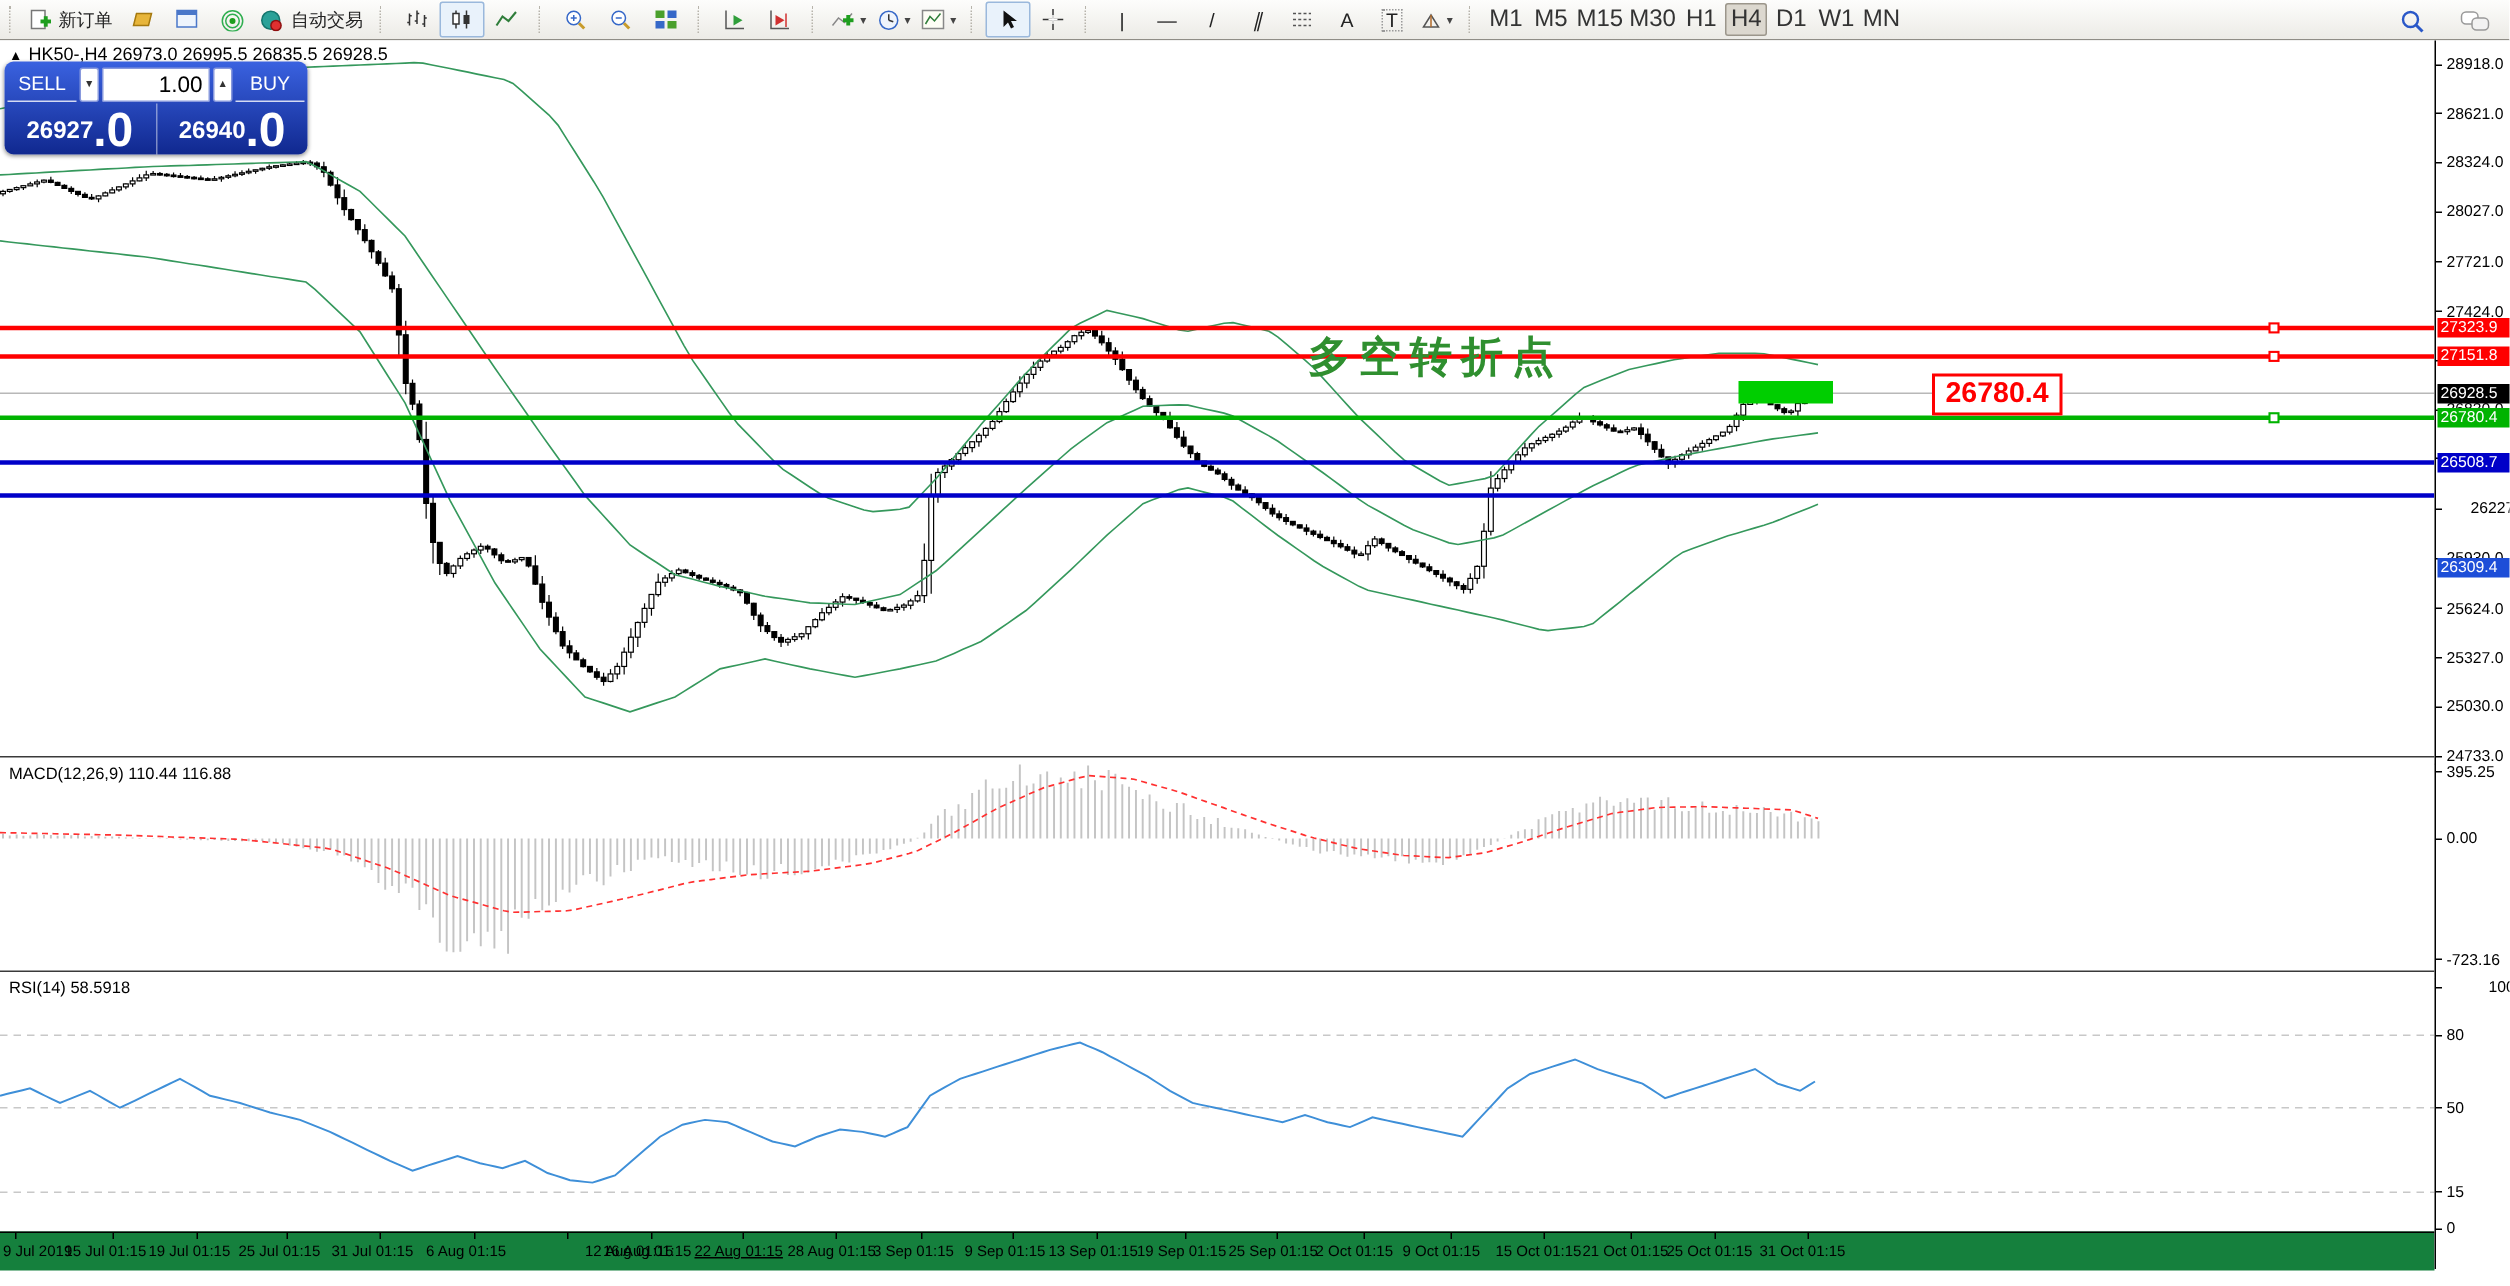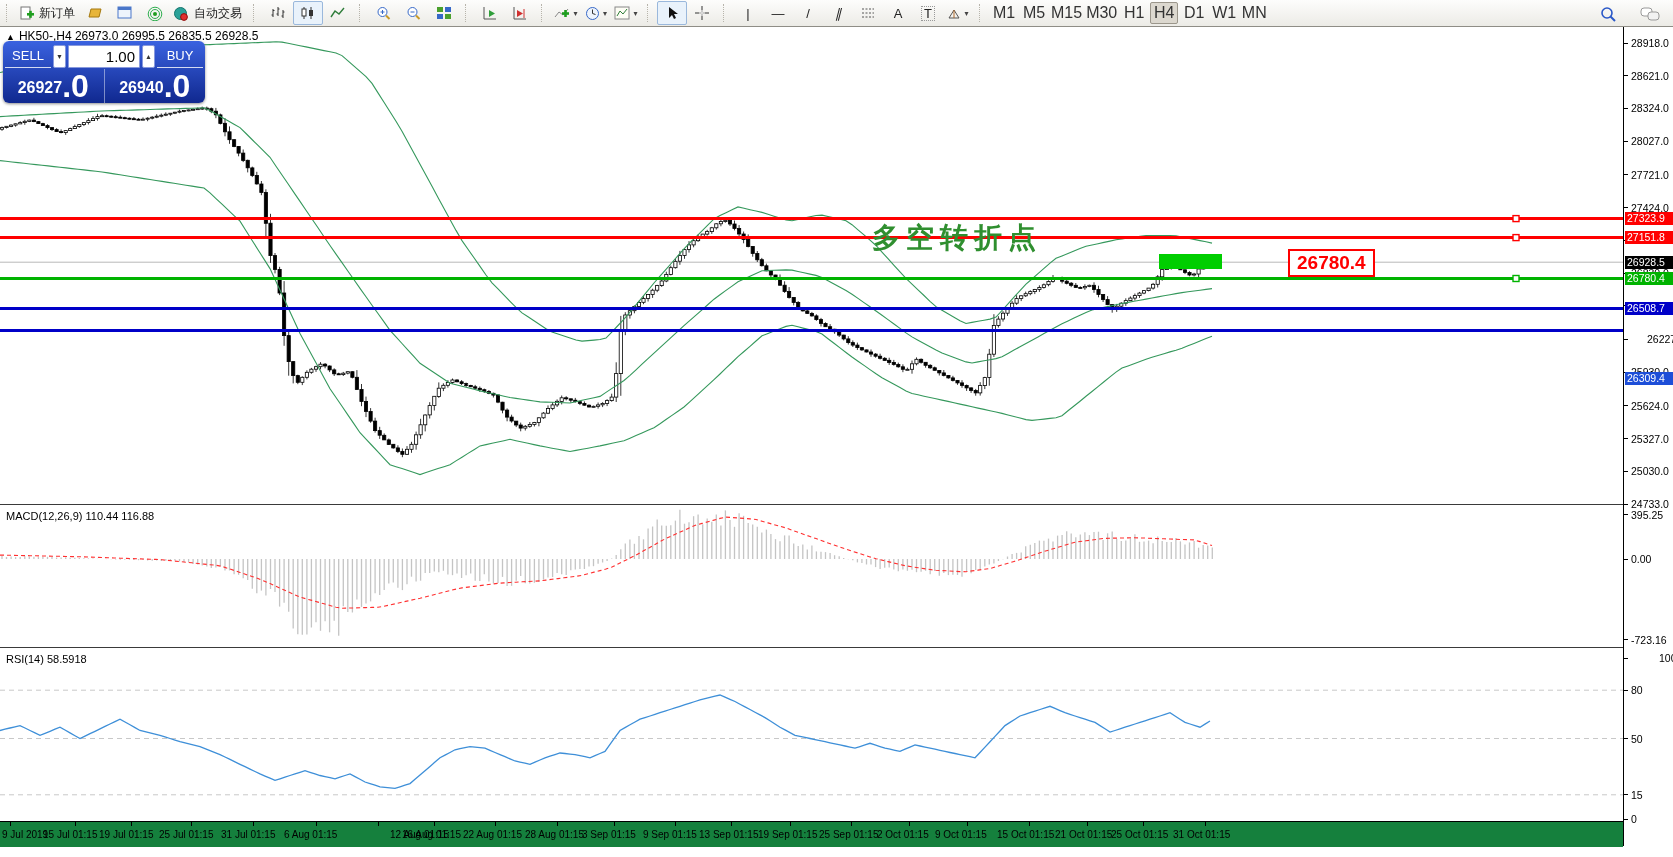--- a/index.html
+++ b/index.html
@@ -1164,21 +1164,21 @@
       <div class="t-label" style="left: 159px;">25 Jul 01:15</div>
       <div class="t-tick" style="left: 253px;"></div>
       <div class="t-label" style="left: 221px;">31 Jul 01:15</div>
       <div class="t-tick" style="left: 316px;"></div>
       <div class="t-label" style="left: 284px;">6 Aug 01:15</div>
       <div class="t-tick" style="left: 378px;"></div>
       <div class="t-label" style="left: 346px; margin-left: 44px;">12 Aug 01:15</div>
       <div class="t-tick" style="left: 434px;"></div>
       <div class="t-label" style="left: 402px;">16 Aug 01:15</div>
       <div class="t-tick" style="left: 495px;"></div>
-      <div class="t-label" style="left: 463px;">22 Aug 01:15</div>
+      <div class="t-label" style="left: 463px; text-decoration: underline;">22 Aug 01:15</div>
       <div class="t-tick" style="left: 557px;"></div>
       <div class="t-label" style="left: 525px;">28 Aug 01:15</div>
       <div class="t-tick" style="left: 614px;"></div>
       <div class="t-label" style="left: 582px;">3 Sep 01:15</div>
       <div class="t-tick" style="left: 675px;"></div>
       <div class="t-label" style="left: 643px;">9 Sep 01:15</div>
       <div class="t-tick" style="left: 731px;"></div>
       <div class="t-label" style="left: 699px;">13 Sep 01:15</div>
       <div class="t-tick" style="left: 790px;"></div>
       <div class="t-label" style="left: 758px;">19 Sep 01:15</div>

